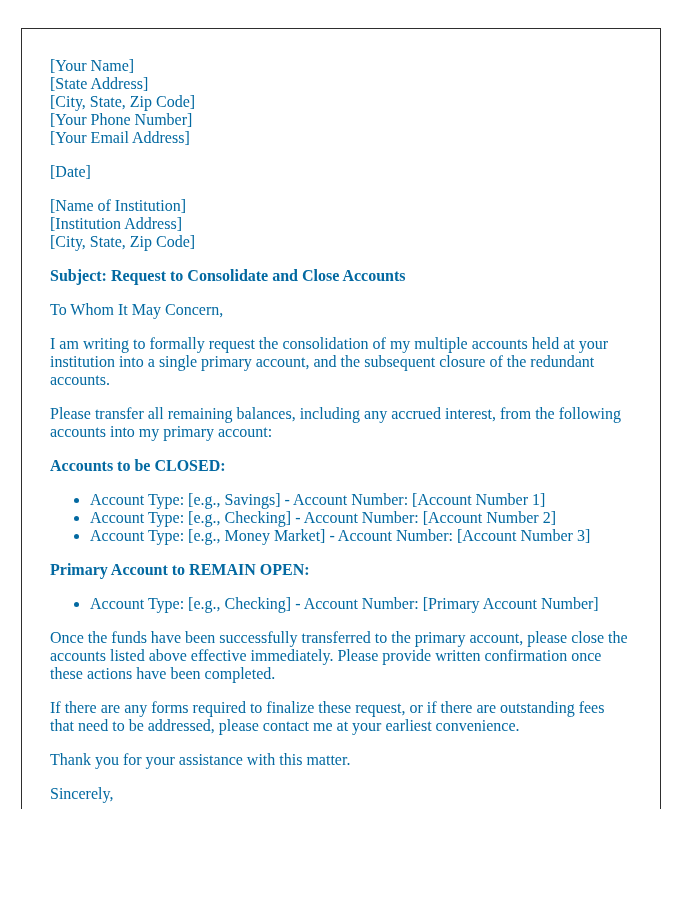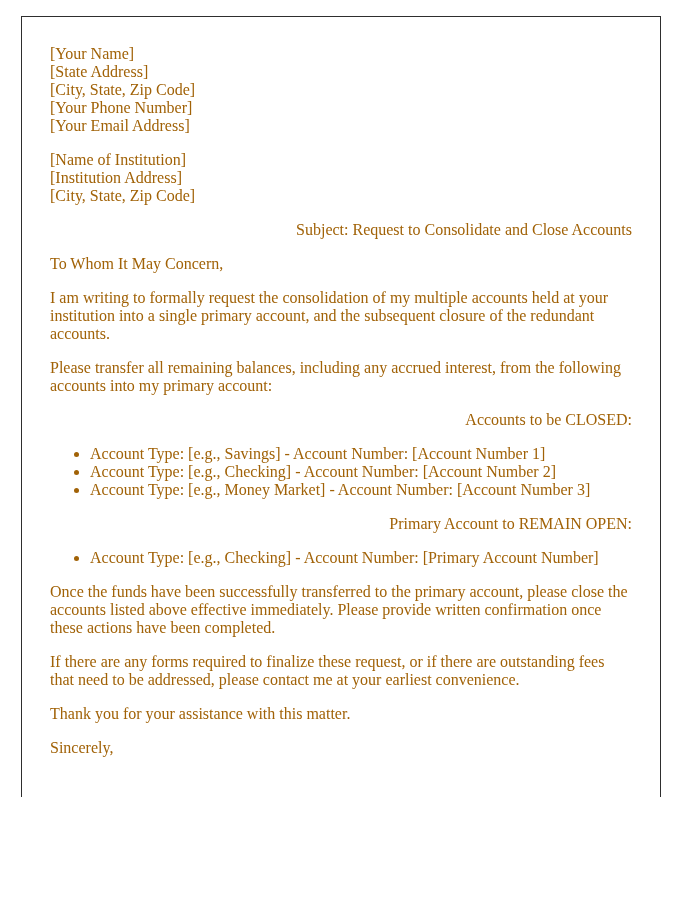--- a/index.html
+++ b/index.html
@@ -10,46 +10,45 @@
   .canvas {
     position: relative;
     width: 700px;
     height: 900px;
     background: #ffffff;
     overflow: hidden;
   }
   .letter-page {
     position: absolute;
     left: 21px;
-    top: 16px;
+    top: 28px;
     width: 640px;
     height: 781px;
     box-sizing: border-box;
     background: #ffffff;
     border: 1px solid #2e2e2e;
     border-bottom: none;
     padding: 28px 28px 0 28px;
     overflow: hidden;
     font-family: "Liberation Serif", "DejaVu Serif", serif;
     font-size: 16px;
     line-height: 18px;
-    color: #a16207;
+    color: #0369a1;
   }
   .para {
     margin: 16px 0;
   }
   .para:first-child {
     margin-top: 0;
   }
   .line {
     line-height: 18px;
   }
   .bold {
-    font-weight: normal;
-    text-align: right;
+    font-weight: bold;
   }
   ul.bullets {
     margin: 12px 0;
     padding-left: 40px;
     list-style-type: disc;
   }
   ul.bullets li {
     line-height: 18px;
   }
 </style>
@@ -60,20 +59,21 @@
   <div class="letter-page">
 
     <div class="para">
       <div class="line">[Your Name]</div>
       <div class="line">[State Address]</div>
       <div class="line">[City, State, Zip Code]</div>
       <div class="line">[Your Phone Number]</div>
       <div class="line">[Your Email Address]</div>
     </div>
 
+    <div class="para">[Date]</div>
 
     <div class="para">
       <div class="line">[Name of Institution]</div>
       <div class="line">[Institution Address]</div>
       <div class="line">[City, State, Zip Code]</div>
     </div>
 
     <div class="para bold">Subject: Request to Consolidate and Close Accounts</div>
 
     <div class="para">To Whom It May Concern,</div>

